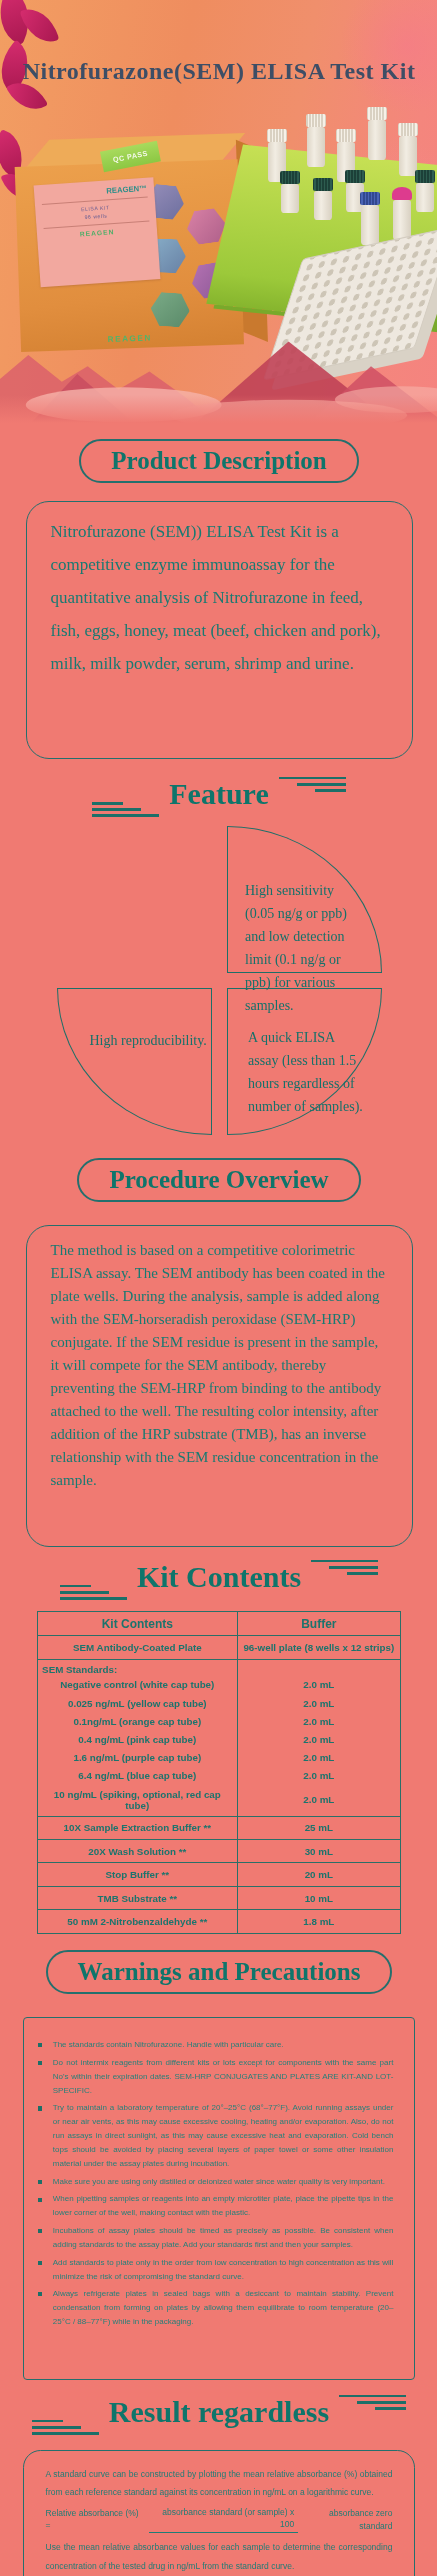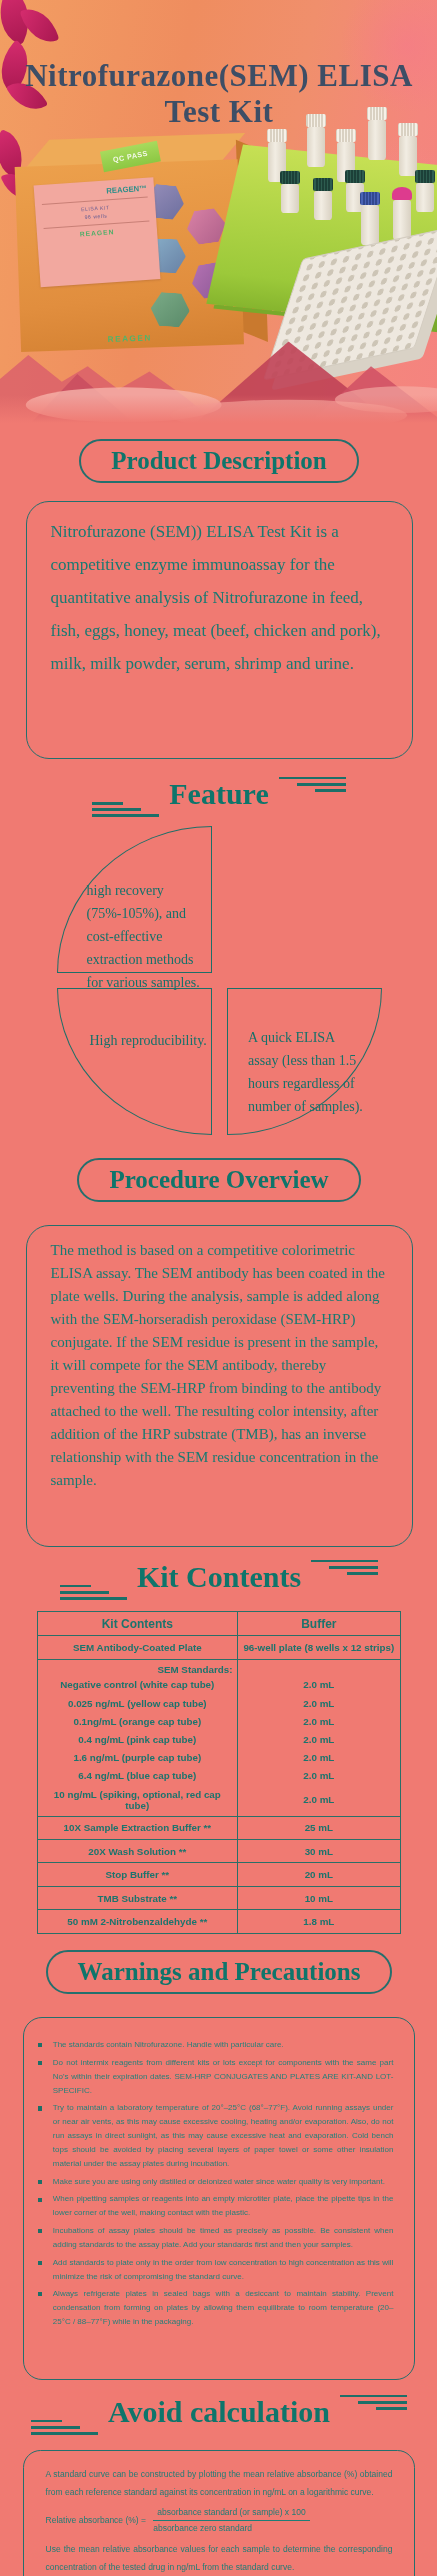--- a/index.html
+++ b/index.html
@@ -9,21 +9,21 @@
     font-family:"Liberation Serif", serif;
   }
   
   .hero{position:relative;width:438px;height:423px;overflow:hidden;
     background:linear-gradient(100deg,#f29e62 0%,#ef8d5f 38%,#f08f6c 62%,#f4867d 86%,#f5837f 100%);}
   .hero-blob{position:absolute;border-radius:50%;}
   .blob-tr{right:-36px;top:-20.6px;width:134px;height:134px;background:radial-gradient(closest-side,rgba(246,120,140,.55),rgba(246,120,140,0));}
   .blob-r{right:-31px;top:134px;width:155px;height:216px;background:radial-gradient(closest-side,rgba(248,140,150,.5),rgba(248,140,150,0));}
   .leaf{position:absolute;background:linear-gradient(135deg,#d52c6e,#a81850);border-radius:10% 90% 10% 90%;}
   .hero-title{position:absolute;top:58px;left:0;right:0;text-align:center;
-    font-weight:700;font-size:31px;letter-spacing:0.5px;color:#3d4e66;}
+    font-weight:700;font-size:24px;letter-spacing:0.5px;color:#3d4e66;}
   
   .kitbox{position:absolute;left:18px;top:152px;width:229px;height:216px;transform:rotate(-2deg);}
   .box-top{position:absolute;left:21.6px;top:-15.5px;width:196px;height:30px;background:#eeab58;transform:skewX(-42deg);}
   .box-front{position:absolute;left:0;top:11.3px;width:223px;height:185px;background:linear-gradient(175deg,#ecA04c 0%,#e18e3e 70%,#d48132 100%);}
   .box-side{position:absolute;left:222px;top:-3.1px;width:25px;height:192px;background:#c9792e;transform:skewY(24deg);}
   .box-label{position:absolute;left:19.6px;top:28px;width:120px;height:102px;background:#f2a89f;transform:rotate(-2deg);box-shadow:0 1px 2.1px rgba(120,60,40,.25);}
   .lbl-brand{margin:6.2px 7.2px 0 0;text-align:right;font-family:"Liberation Sans",sans-serif;font-weight:700;font-size:7.7px;color:#2e8f8a;}
   .lbl-rule{height:1px;background:#c87f76;margin:4.1px 7.2px;}
   .lbl-tiny{text-align:center;font-family:"Liberation Sans",sans-serif;font-size:5.2px;letter-spacing:0.5px;color:#6b5f93;margin-top:2.1px;}
   .lbl-foot{text-align:center;font-family:"Liberation Sans",sans-serif;font-weight:700;font-size:6.7px;letter-spacing:1px;color:#4fae68;margin-top:4.1px;}
@@ -87,34 +87,34 @@
   
   .kit-table{margin:10.3px auto 0;width:364px;border-collapse:collapse;
     font-family:"Liberation Sans",sans-serif;color:#1c746d;}
   .kit-table th,.kit-table td{border:1px solid #2a6f68;}
   .kit-table th{font-size:12px;font-weight:700;padding:4.6px 3.1px;}
   .kit-table td{font-size:9.8px;font-weight:700;text-align:center;padding:5.7px 4.1px;}
   .kit-table col.c1{width:55%;}
   .kit-table tr.g-first td{border-bottom-width:0;padding:4.1px 4.1px 1px;}
   .kit-table tr.g-mid td{border-top-width:0;border-bottom-width:0;padding:3.6px 4.1px;}
   .kit-table tr.g-last td{border-top-width:0;padding:3.6px 4.1px 5.2px;}
-  .kit-table td.tl{text-align:right;padding-left:8.2px;}
-  
-  .box-warn{margin:23px auto 0;width:392px;height:363px;box-sizing:border-box;border:1.5px solid #256f6d;border-radius:19px;
+  .kit-table td.tl{text-align:left;padding-left:8.2px;}
+  
+  .box-warn{margin:23px auto 0;width:392px;height:363px;box-sizing:border-box;border:1.5px solid #256f6d;border-radius:4px;
     padding:19.6px 20.6px 10.3px 14.4px;overflow:hidden;}
   .box-warn ul{list-style:none;margin:0;padding:0;}
   .wli{display:flex;gap:10.3px;margin-bottom:3.6px;}
   .wmark{flex:none;width:4.1px;height:4.1px;background:#1d6f68;margin-top:5.2px;}
   .wtext{font-family:"Liberation Sans",sans-serif;font-size:8px;line-height:14px;color:#26807a;text-align:justify;}
   
   .box-rc{margin:14.4px auto 0;width:392px;height:234px;box-sizing:border-box;border:1.5px solid #256f6d;border-radius:17.5px;
     padding:13.4px 21.6px;overflow:hidden;font-family:"Liberation Sans",sans-serif;font-size:8.5px;color:#1f7d76;}
   .box-rc p{margin:0 0 3.1px;line-height:18.5px;text-align:justify;}
   .formula{display:flex;align-items:center;gap:7.2px;margin:4.1px 0 5.2px;line-height:12.4px;}
-  .frac{display:inline-flex;flex-direction:column;text-align:left;}
+  .frac{display:inline-flex;flex-direction:row;text-align:right;}
   .frac .num{border-bottom:1px solid #1f7d76;padding:0 4.1px 1.5px;}
   .frac .den{padding-top:1.5px;}
 </style>
 </head>
 <body>
 
 <div class="hero">
   <div class="hero-blob blob-tr"></div>
   <div class="hero-blob blob-r"></div>
   <div class="leaf" style="left:-4.1px;top:-7.2px;width:37px;height:47px;transform:rotate(24deg)"></div>
@@ -221,22 +221,22 @@
       <span></span>
     </div>
   <span>Feature</span>
   <div class="lineset ls-right">
       <span></span>
       <span></span>
       <span></span>
     </div>
 </div>
 <div class="fcircle">
-  <div class="quad q-tl">
-      <p>high recovery (75%-105%), and cost-effective extraction methods for various samples.</p>
+  <div class="quad q-tr">
+      <p>High sensitivity (0.05 ng/g or ppb) and low detection limit (0.1 ng/g or ppb) for various samples.</p>
     </div>
   <div class="quad q-bl">
       <p>High reproducibility.</p>
     </div>
   <div class="quad q-br">
       <p>A quick ELISA assay (less than 1.5 hours regardless of number of samples).</p>
     </div>
 </div>
 
 <div class="pill" style="margin-top:23px">Procedure Overview</div>
@@ -365,21 +365,21 @@
       </li>
     </ul>
 </div>
 
 <div class="deco-heading h-rc">
   <div class="lineset ls-left">
       <span></span>
       <span></span>
       <span></span>
     </div>
-  <span>Avoid calculation</span>
+  <span>Result regardless</span>
   <div class="lineset ls-right">
       <span></span>
       <span></span>
       <span></span>
     </div>
 </div>
 <div class="box-rc">
   <p>A standard curve can be constructed by plotting the mean relative absorbance (%) obtained from each reference standard against its concentration in ng/mL on a logarithmic curve.</p>
   <div class="formula">
     <span>Relative absorbance (%) =</span>

